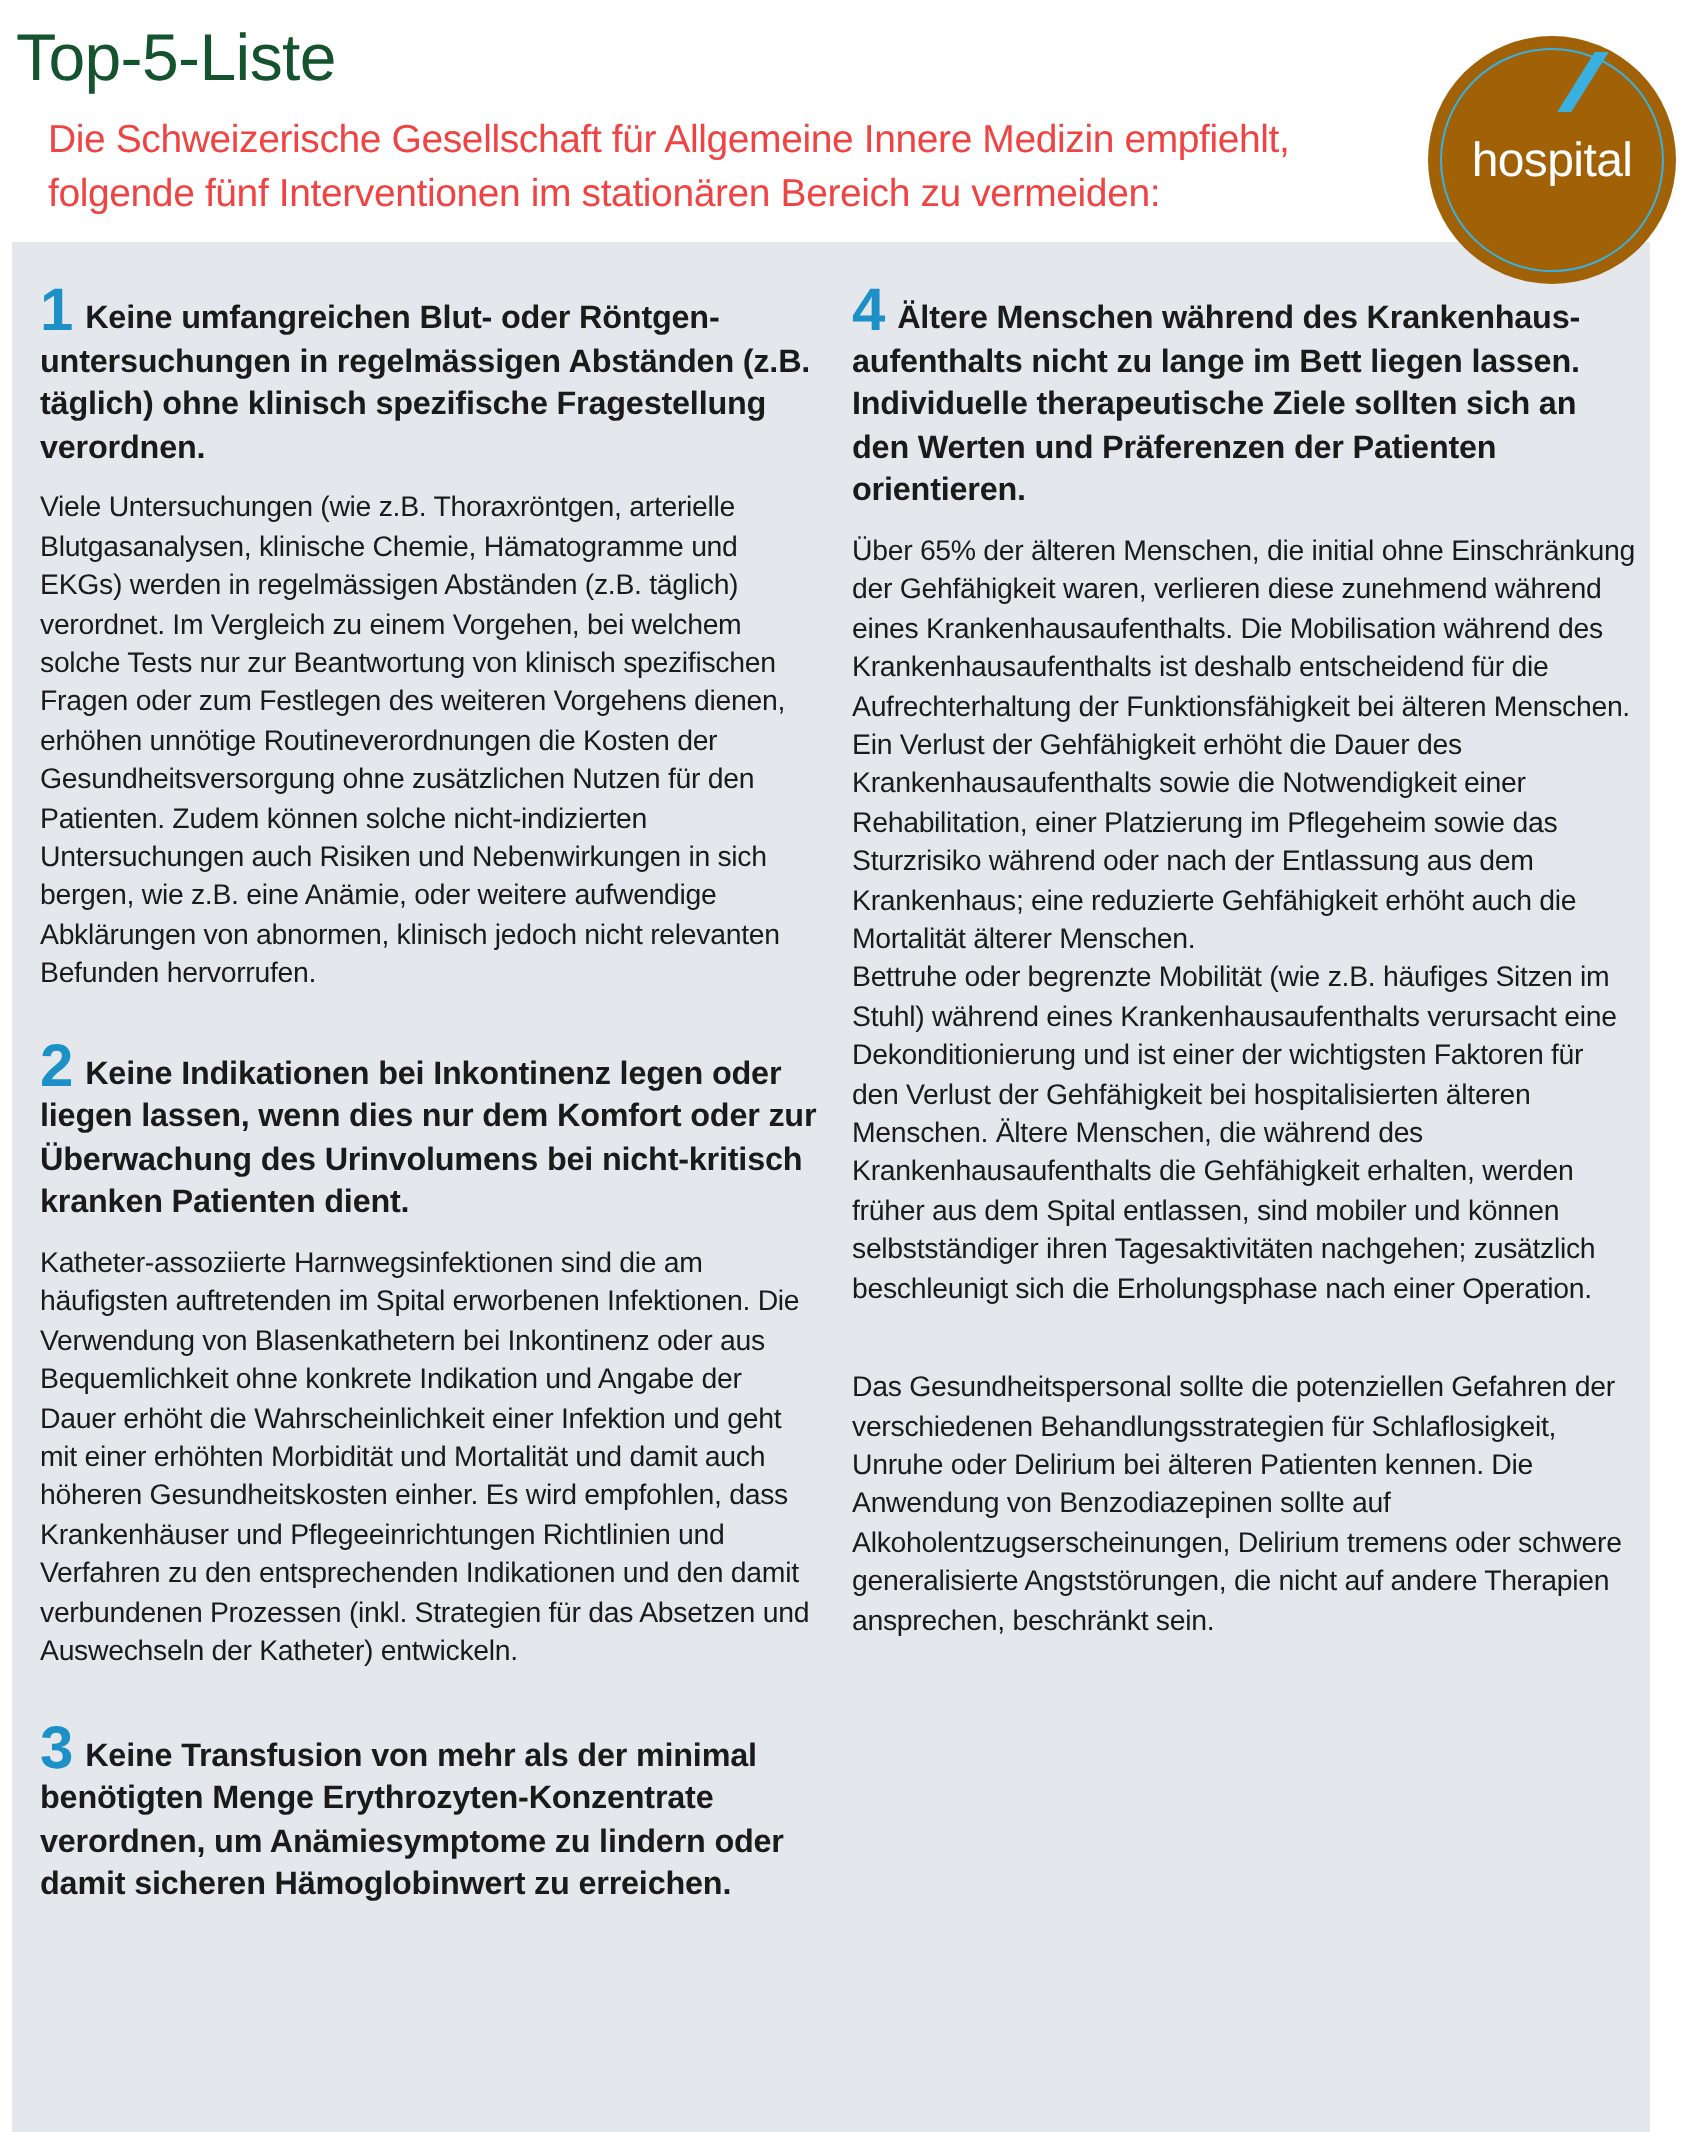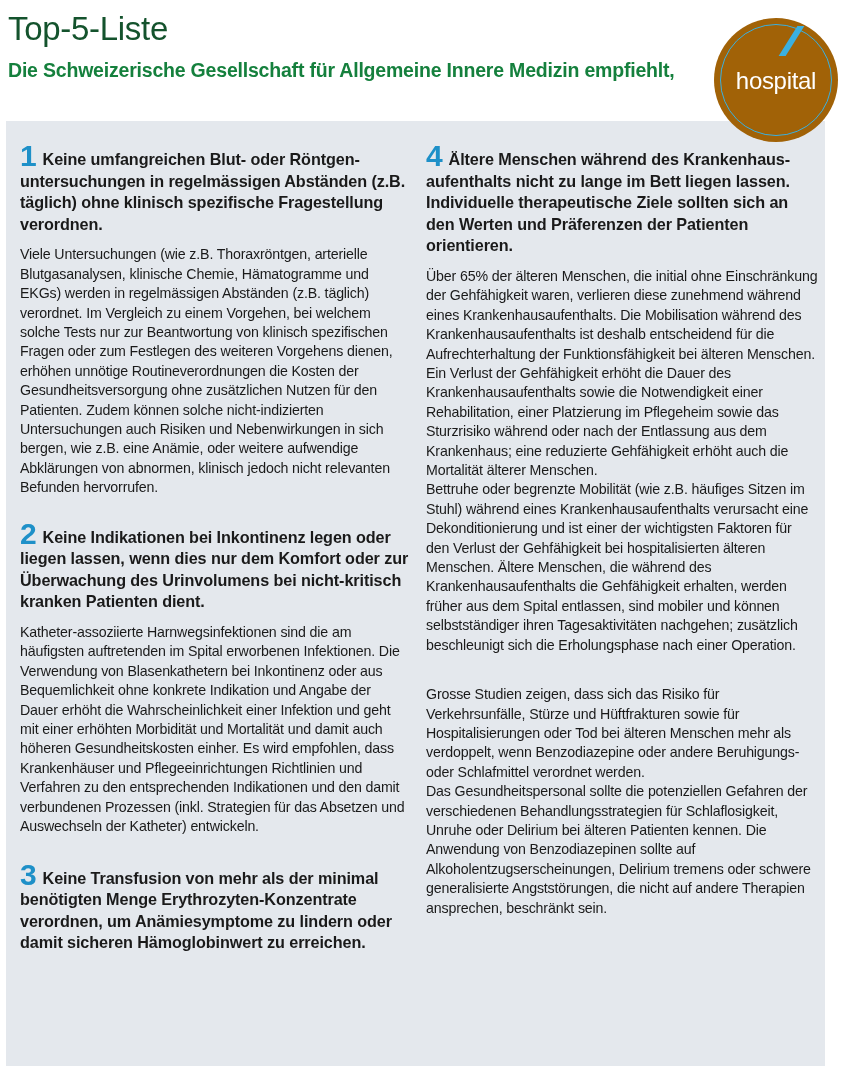--- a/index.html
+++ b/index.html
@@ -1,21 +1,21 @@
 <!DOCTYPE html>
 <html><head>
 <meta charset="utf-8">
 <style>
   html, body { margin: 0; padding: 0; background: #ffffff; }
   body { width: 854px; height: 1066px; position: relative; overflow: hidden;
          font-family: "Liberation Sans", sans-serif; color: #1a1a1a; }
   .title { position: absolute; left: 8px; top: 10px; font-size: 33px; color: #14532d;
            font-weight: normal; letter-spacing: -0.3px; margin: 0; }
-  .subtitle { position: absolute; left: 8px; top: 57px; width: 700px; font-size: 19.5px;
-              line-height: 27px; font-weight: bold; color: #15803d; margin: 0; letter-spacing: -0.2px; }
+  .subtitle { position: absolute; left: 24px; top: 57px; width: 700px; font-size: 19.5px;
+              line-height: 27px; font-weight: normal; color: #ef4444; margin: 0; letter-spacing: -0.2px; }
   .box { position: absolute; left: 6px; top: 121px; width: 819px; height: 960px; background: #e4e8ed; }
   .col { position: absolute; top: 146px; width: 392px; }
   .col.left { left: 20px; }
   .col.right { left: 426px; }
   .item { margin-bottom: 22px; }
   .item-head { font-weight: bold; font-size: 16.2px; line-height: 21.6px; margin: 0 0 10px 0; letter-spacing: -0.1px; }
   .num { font-size: 30px; color: #1e90c8; font-weight: bold; line-height: 20px; margin-right: 6px; vertical-align: -1px; }
   .item-body { font-size: 14.2px; line-height: 19.4px; margin: 0; letter-spacing: -0.15px; }
   .item-body p { margin: 0; }
   .item-note { font-size: 14.2px; line-height: 19.4px; font-weight: normal; display: block; margin-top: 0; }
@@ -27,20 +27,21 @@
                  transform: skewX(-32deg); }
   .badge-text { position: absolute; left: 0; right: 0; top: 49px; text-align: center; color: #ffffff;
                 font-size: 24px; letter-spacing: -0.3px; }
 </style>
 </head>
 <body>
 
 <h1 class="title">Top-5-Liste</h1>
 <div class="subtitle">
   <span>Die Schweizerische Gesellschaft für Allgemeine Innere Medizin empfiehlt,</span><br>
+  <span>folgende fünf Interventionen im stationären Bereich zu vermeiden:</span>
 </div>
 
 <div class="badge">
   <div class="badge-ring"></div>
   <div class="badge-slash"></div>
   <div class="badge-text">hospital</div>
 </div>
 
 <div class="box"></div>
 
@@ -76,17 +77,16 @@
       <span class="num">4</span><span>Ältere Menschen während des Krankenhaus­aufenthalts nicht zu lange im Bett liegen lassen. Individuelle therapeutische Ziele sollten sich an den Werten und Präferenzen der Patienten orientieren.</span>
     </div>
     <div class="item-body">
       <p>Über 65% der älteren Menschen, die initial ohne Einschränkung der Gehfähigkeit waren, verlieren diese zunehmend während eines Krankenhausaufenthalts. Die Mobilisation während des Krankenhausaufenthalts ist deshalb entscheidend für die Aufrechterhaltung der Funktionsfähigkeit bei älteren Menschen. Ein Verlust der Gehfähigkeit erhöht die Dauer des Krankenhaus­aufenthalts sowie die Notwendigkeit einer Rehabilitation, einer Platzierung im Pflegeheim sowie das Sturzrisiko während oder nach der Entlassung aus dem Krankenhaus; eine reduzierte Gehfähigkeit erhöht auch die Mortalität älterer Menschen.</p>
       <p>Bettruhe oder begrenzte Mobilität (wie z.B. häufiges Sitzen im Stuhl) während eines Krankenhausaufenthalts verursacht eine Dekonditionierung und ist einer der wichtigsten Faktoren für den Verlust der Gehfähigkeit bei hospitalisierten älteren Menschen. Ältere Menschen, die während des Krankenhausaufenthalts die Gehfähig­keit erhalten, werden früher aus dem Spital entlassen, sind mobiler und können selbstständiger ihren Tages­aktivitäten nachgehen; zusätzlich beschleunigt sich die Erholungsphase nach einer Operation.</p>
     </div>
   </div>
 
   <div class="item" style="margin-top:30px">
     <div class="item-body">
-      <p>Grosse Studien zeigen, dass sich das Risiko für Verkehrsunfälle, Stürze und Hüftfrakturen sowie für Hospitalisierungen oder Tod bei älteren Menschen mehr als verdoppelt, wenn Benzodiazepine oder andere Beruhigungs- oder Schlafmittel verordnet werden.</p>
       <p>Das Gesundheitspersonal sollte die potenziellen Gefahren der verschiedenen Behandlungsstrategien für Schlaf­losigkeit, Unruhe oder Delirium bei älteren Patienten ken­nen. Die Anwendung von Benzodiazepinen sollte auf Alkoholentzugserscheinungen, Delirium tremens oder schwere generalisierte Angststörungen, die nicht auf andere Therapien ansprechen, beschränkt sein.</p>
     </div>
   </div>
 </div>
 
 </body></html>

